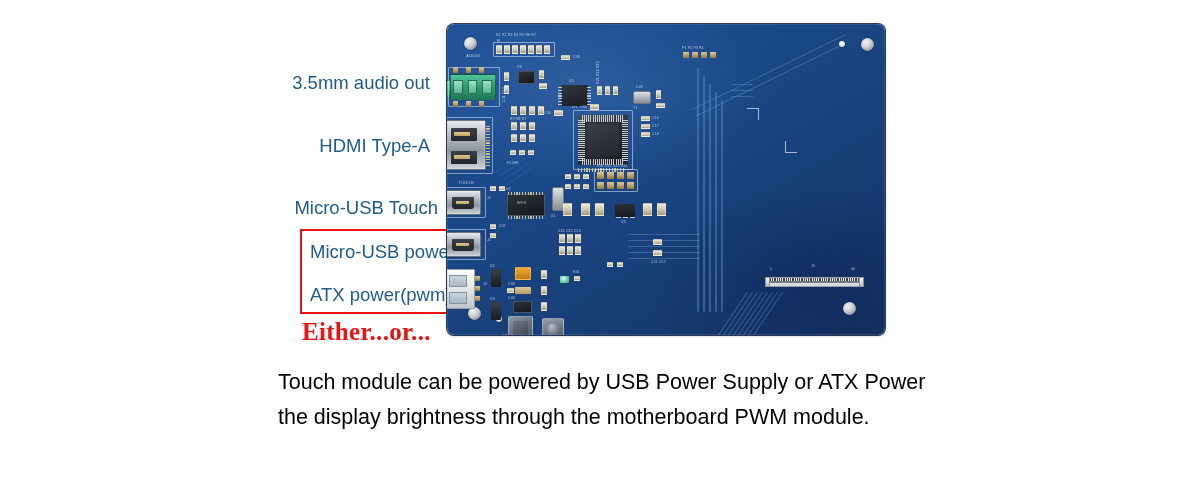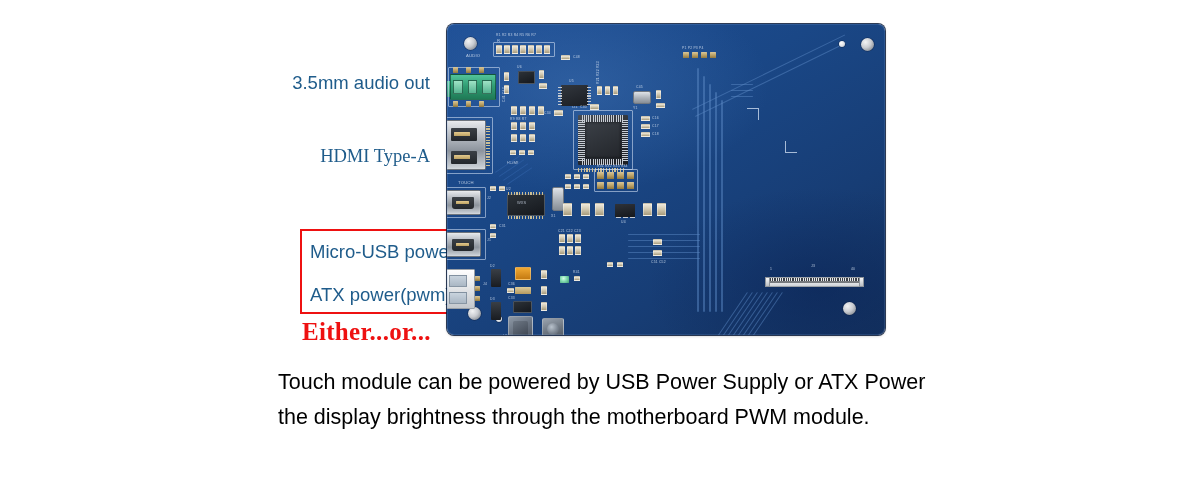--- a/index.html
+++ b/index.html
@@ -387,22 +387,23 @@
     border-top: 1px solid rgba(215,228,245,0.75);
   }
 </style>
 </head>
 <body>
 
 <div id="stage">
 
   <div class="callout right-anchored" style="left:60px; top:72px; width:370px;">3.5mm audio out</div>
 
-  <div class="callout right-anchored" style="left:60px; top:145px; width:370px;font-family:Liberation Serif, serif;">HDMI Type-A</div>
-
+  <div class="callout right-anchored" style="left:60px; top:135px; width:370px;">HDMI Type-A</div>
+
+  <div class="callout right-anchored" style="left:60px; top:197px; width:378px;">Micro-USB Touch</div>
 
   <div class="callout" style="left:310px; top:241px; width:200px; text-align:left;">Micro-USB power</div>
 
   <div class="callout" style="left:310px; top:284px; width:200px; text-align:left;">ATX power(pwm)</div>
 
   <div id="red-box"></div>
 
   <div id="either-or">Either...or...</div>
 
   <div id="body-copy">

